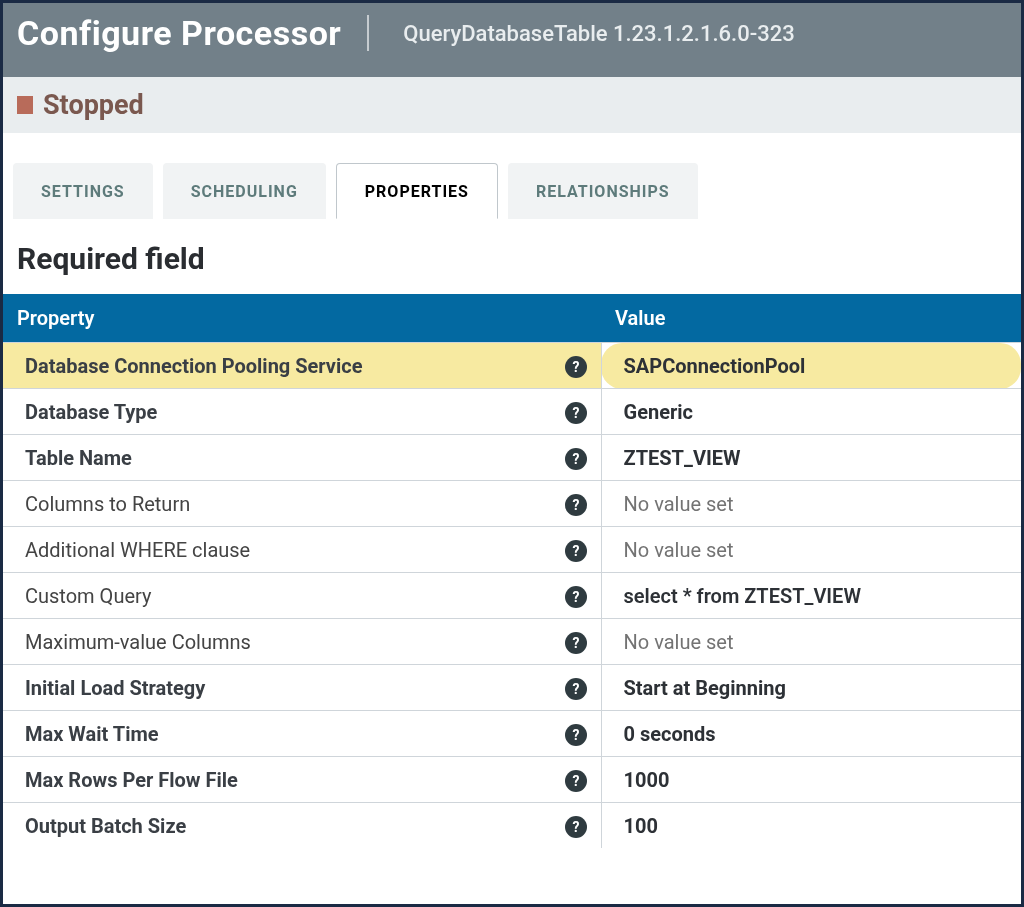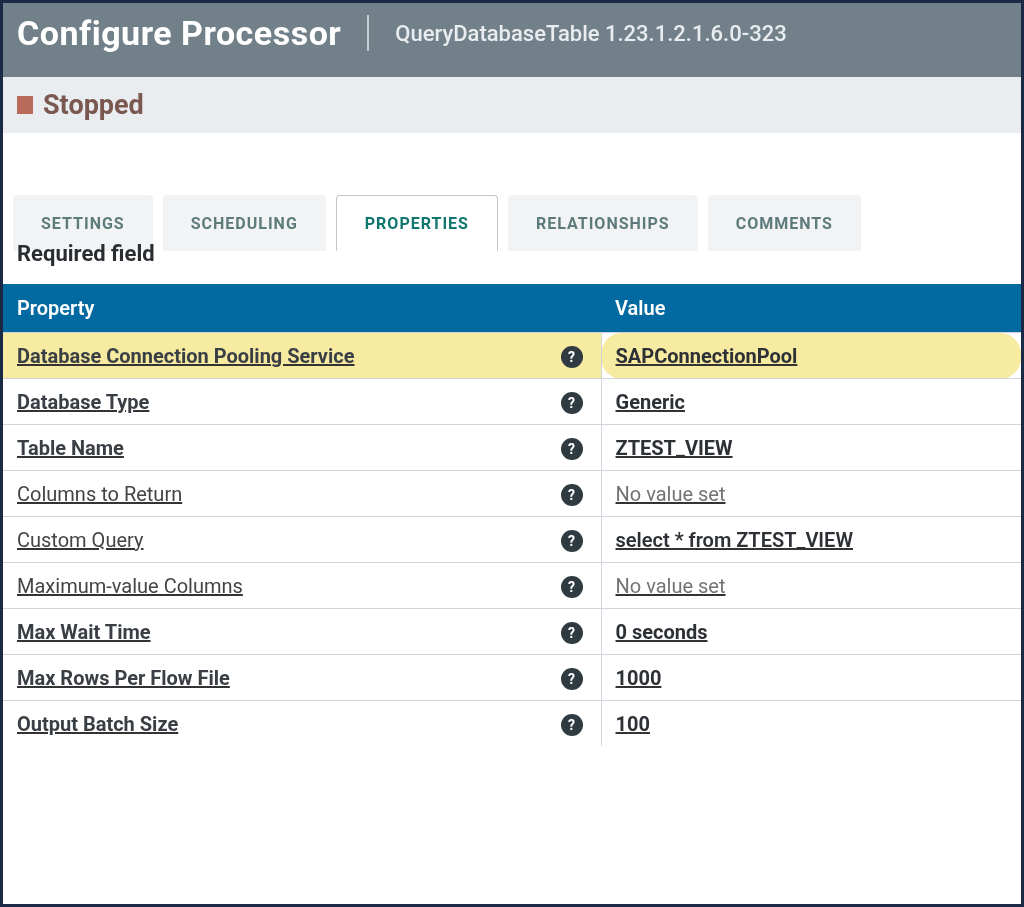--- a/index.html
+++ b/index.html
@@ -34,20 +34,21 @@
   .header .divider {
     width:2px;
     height:36px;
     background:rgba(255,255,255,0.6);
     margin:0 6px;
   }
   .header .subtitle {
     font-size:22px;
     font-weight:500;
     color:#e9edef;
+    margin-left:8px;
   }
   
   .statusbar {
     background:#e9edef;
     padding:12px 14px;
     display:flex;
     align-items:center;
     gap:10px;
   }
   .status-square {
@@ -78,34 +79,33 @@
     align-items:center;
     justify-content:center;
     margin-right:10px;
     background:#f1f3f4;
     color:#5e7b7b;
     font-weight:700;
     letter-spacing:1px;
     font-size:16px;
     cursor:pointer;
     border-radius:4px 4px 0 0;
-    margin-top:32px;
   }
   .tab.active {
     background:#fff;
-    color:#0f766e;
+    color:#000000;
     border:1px solid #c0c7cc;
     border-bottom:1px solid #fff;
     position:relative;
     z-index:2;
   }
   .tab.last { margin-right:0; }
   .required {
     padding:22px 14px 18px 14px;
-    font-size:22px;
+    font-size:30px;
     font-weight:700;
     color:#2a2d31;
   }
   
   .tbl {
     width:100%;
     border-collapse:collapse;
     table-layout:fixed;
   }
   .tbl col.cprop  { width:540px; }
@@ -114,26 +114,25 @@
   .tbl thead th {
     background:#0369a1;
     color:#fff;
     font-weight:600;
     font-size:20px;
     text-align:left;
     padding:12px 14px;
     border-right:none;
   }
   .tbl tbody td {
-    padding:10px 14px;
+    padding:10px 22px;
     font-size:20px;
     border-top:1px solid #cfd5da;
     vertical-align:middle;
     height:44px;
-    text-decoration:underline;
   }
   .tbl tbody tr.highlight td { background:#f7eaa1; }
   .prop-name { color:#3a3f45; }
   .prop-name.req { font-weight:700; }
   .prop-name.opt { font-weight:400; color:#444; }
   .value { color:#2d3136; font-weight:600;}
   .value.req { font-weight:700; }
   .value.novalue { color:#737373; font-weight:400; }
   .help-icon {
     display:inline-flex;
@@ -166,21 +165,20 @@
     <span class="status-square"></span>
     <span class="status-text">Stopped</span>
   </div>
 
   <div class="tabs-outer">
     <div class="tabs" id="tabs">
         <div class="tab">SETTINGS</div>
         <div class="tab">SCHEDULING</div>
         <div class="tab active">PROPERTIES</div>
         <div class="tab">RELATIONSHIPS</div>
-        <div class="tab last">COMMENTS</div>
       </div>
   </div>
 
   <div class="required">Required field</div>
 
   <table class="tbl">
     <colgroup>
         <col class="cprop">
         <col class="chelp">
         <col class="cval">
@@ -206,28 +204,38 @@
           <td><span class="prop-name req">Table Name</span></td>
           <td class="help-cell"><span class="help-icon">?</span></td>
           <td class="value-cell"><span class="value req">ZTEST_VIEW</span></td>
         </tr>
         <tr>
           <td><span class="prop-name opt">Columns to Return</span></td>
           <td class="help-cell"><span class="help-icon">?</span></td>
           <td class="value-cell"><span class="value novalue">No value set</span></td>
         </tr>
         <tr>
+          <td><span class="prop-name opt">Additional WHERE clause</span></td>
+          <td class="help-cell"><span class="help-icon">?</span></td>
+          <td class="value-cell"><span class="value novalue">No value set</span></td>
+        </tr>
+        <tr>
           <td><span class="prop-name opt">Custom Query</span></td>
           <td class="help-cell"><span class="help-icon">?</span></td>
           <td class="value-cell"><span class="value">select * from ZTEST_VIEW</span></td>
         </tr>
         <tr>
           <td><span class="prop-name opt">Maximum-value Columns</span></td>
           <td class="help-cell"><span class="help-icon">?</span></td>
           <td class="value-cell"><span class="value novalue">No value set</span></td>
+        </tr>
+        <tr>
+          <td><span class="prop-name req">Initial Load Strategy</span></td>
+          <td class="help-cell"><span class="help-icon">?</span></td>
+          <td class="value-cell"><span class="value req">Start at Beginning</span></td>
         </tr>
         <tr>
           <td><span class="prop-name req">Max Wait Time</span></td>
           <td class="help-cell"><span class="help-icon">?</span></td>
           <td class="value-cell"><span class="value req">0 seconds</span></td>
         </tr>
         <tr>
           <td><span class="prop-name req">Max Rows Per Flow File</span></td>
           <td class="help-cell"><span class="help-icon">?</span></td>
           <td class="value-cell"><span class="value req">1000</span></td>

